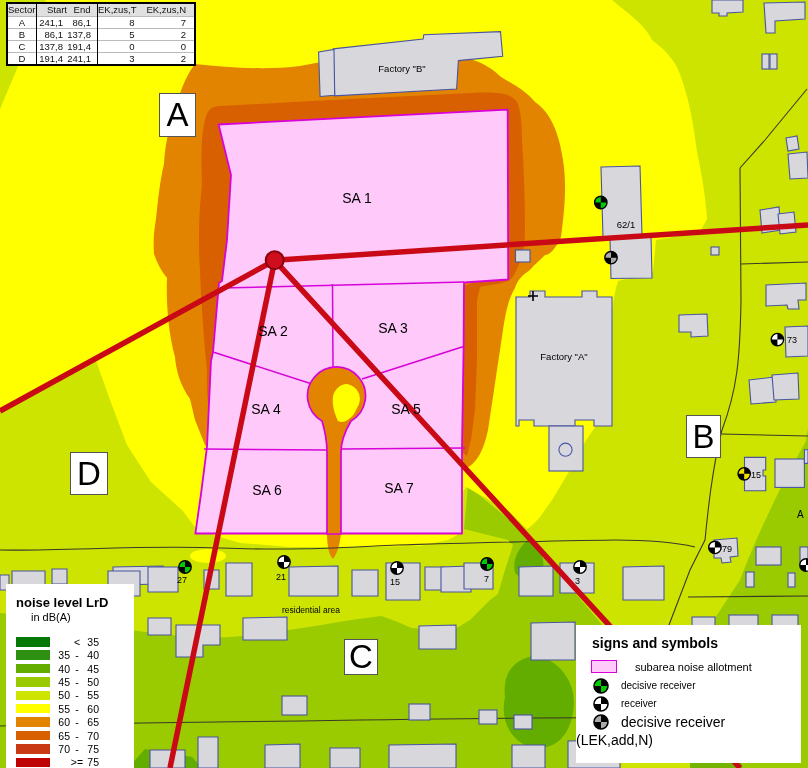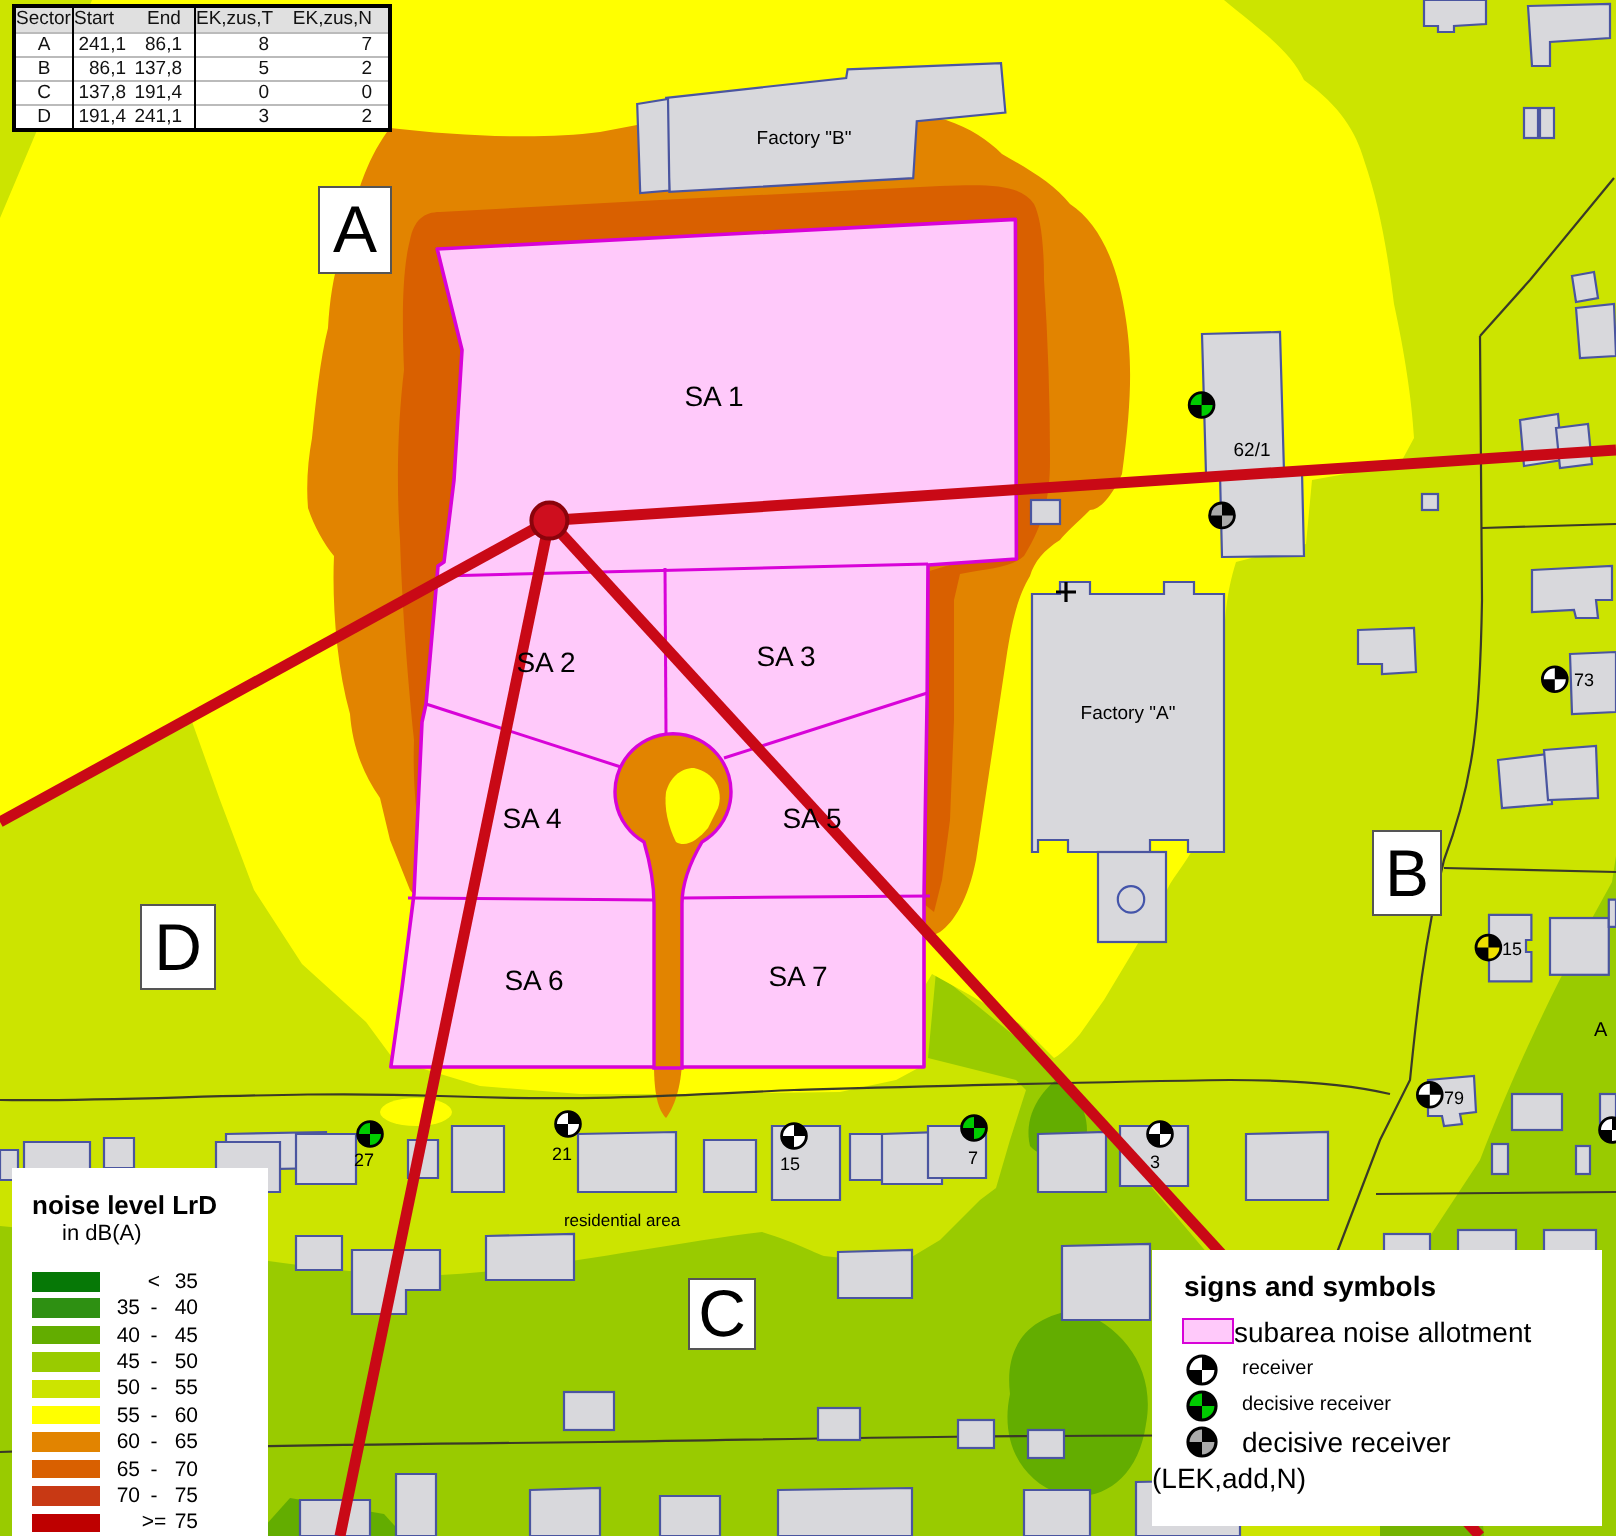--- a/index.html
+++ b/index.html
@@ -268,21 +268,21 @@
 
     <path d="M533,291 L533,301 M528,296 L538,296" stroke="#000" stroke-width="1.6"></path>
   </g>
 </svg>
 
 <div style="position:absolute;left:6px;top:2px;width:186px;background:#fff;border:2px solid #000;">
   <table style="border-collapse:collapse;width:100%;font-size:9.5px;line-height:11px;font-family:'Liberation Sans',sans-serif;color:#111;">
     <tbody>
         <tr style="background:#E0E0E0;height:12px;">
       <td style="border-right:1.5px solid #000;text-align:left;width:28px;padding:0;">Sector</td>
-      <td style="text-align:left;width:30px;padding:0;">Start</td>
+      <td style="text-align:right;width:30px;padding:0;">Start</td>
       <td style="border-right:1.5px solid #000;text-align:center;width:30px;padding:0;">End</td>
       <td style="text-align:center;width:37px;padding:0;">EK,zus,T</td>
       <td style="text-align:right;padding:0 8px 0 0;">EK,zus,N</td>
     </tr>
     <tr style="height:11.7px;border-top:1px solid #bbb;">
       <td style="border-right:1.5px solid #000;text-align:center;padding:0;">A</td>
       <td style="text-align:right;padding:0 4px 0 0;">241,1</td>
       <td style="border-right:1.5px solid #000;text-align:right;padding:0 6px 0 0;">86,1</td>
       <td style="text-align:right;padding:0 2px 0 0;">8</td>
       <td style="text-align:right;padding:0 8px 0 0;">7</td>
@@ -339,33 +339,33 @@
 
     <div style="height:13.4px;"><span style="display:inline-block;width:34px;height:9.5px;background:#BE0000;margin-left:10px;vertical-align:middle;"></span><span style="font-size:10.5px;display:inline-block;width:20px;text-align:right;vertical-align:middle;"></span><span style="font-size:10.5px;display:inline-block;width:14px;text-align:center;vertical-align:middle;">&gt;=</span><span style="font-size:10.5px;display:inline-block;width:15px;text-align:right;vertical-align:middle;">75</span></div>
   </div>
 </div>
 
 <div style="position:absolute;left:576px;top:625px;width:225px;height:138px;background:#fff;">
 
   <div style="font-size:14px;font-weight:bold;margin:10px 0 0 16px;">signs and symbols</div>
   <div style="margin-top:6px;">
 
-    <div style="height:19px;margin-top:1px;"><span style="display:inline-block;width:24px;height:11px;background:#FFC9FA;border:1.5px solid #D803D8;margin-left:15px;vertical-align:middle;"></span><span style="font-size:14px;margin-left:0;vertical-align:middle;">subarea noise allotment</span></div>
+    <div style="height:19px;margin-top:1px;"><span style="display:inline-block;width:24px;height:11px;background:#FFC9FA;border:1.5px solid #D803D8;margin-left:15px;vertical-align:middle;"></span><span style="font-size:11px;margin-left:18px;vertical-align:middle;">subarea noise allotment</span></div>
+
+    <div style="height:18px;"><svg width="16" height="16" style="margin-left:17px;vertical-align:middle;" viewBox="-8 -8 16 16">
+          <circle r="7" fill="#00CC00"></circle>
+          <path d="M0,0 L0,-7 A7,7 0 0 1 7,0 Z M0,0 L0,7 A7,7 0 0 1 -7,0 Z" fill="#000"></path>
+          <circle r="7" fill="none" stroke="#000" stroke-width="1.6"></circle>
+        </svg><span style="font-size:10px;margin-left:12px;vertical-align:middle;">decisive receiver</span></div>
 
     <div style="height:18px;"><svg width="16" height="16" style="margin-left:17px;vertical-align:middle;" viewBox="-8 -8 16 16">
           <circle r="7" fill="#fff"></circle>
           <path d="M0,0 L0,-7 A7,7 0 0 1 7,0 Z M0,0 L0,7 A7,7 0 0 1 -7,0 Z" fill="#000"></path>
           <circle r="7" fill="none" stroke="#000" stroke-width="1.6"></circle>
         </svg><span style="font-size:10px;margin-left:12px;vertical-align:middle;">receiver</span></div>
-
-    <div style="height:18px;"><svg width="16" height="16" style="margin-left:17px;vertical-align:middle;" viewBox="-8 -8 16 16">
-          <circle r="7" fill="#00CC00"></circle>
-          <path d="M0,0 L0,-7 A7,7 0 0 1 7,0 Z M0,0 L0,7 A7,7 0 0 1 -7,0 Z" fill="#000"></path>
-          <circle r="7" fill="none" stroke="#000" stroke-width="1.6"></circle>
-        </svg><span style="font-size:10px;margin-left:12px;vertical-align:middle;">decisive receiver</span></div>
 
 
     <div style="height:18px;"><svg width="16" height="16" style="margin-left:17px;vertical-align:middle;" viewBox="-8 -8 16 16">
           <circle r="7" fill="#AAAAAA"></circle>
           <path d="M0,0 L0,-7 A7,7 0 0 1 7,0 Z M0,0 L0,7 A7,7 0 0 1 -7,0 Z" fill="#000"></path>
           <circle r="7" fill="none" stroke="#000" stroke-width="1.6"></circle>
         </svg><span style="font-size:14px;margin-left:12px;vertical-align:middle;">decisive receiver (LEK,add,N)</span></div>
   </div>
 </div>
 

